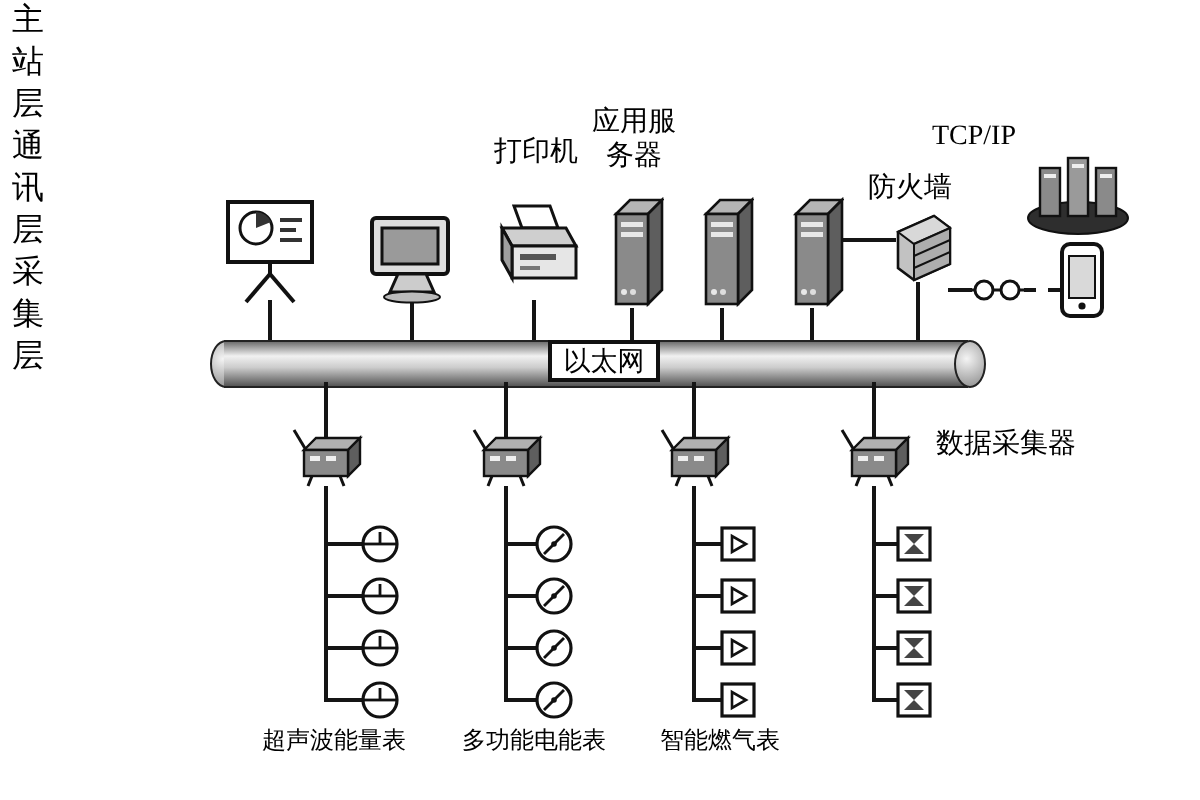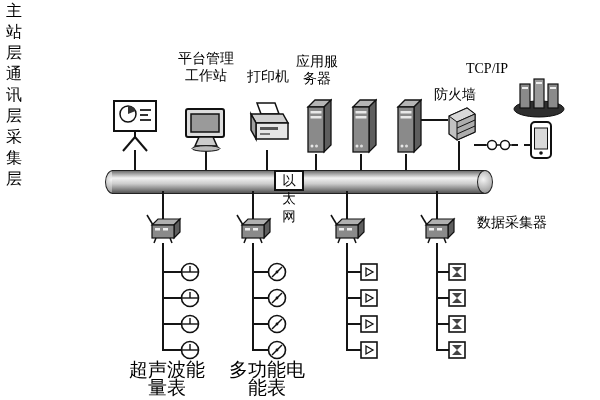--- a/index.html
+++ b/index.html
@@ -2,21 +2,21 @@
 <html><head>
 <meta charset="utf-8">
 <style>
   html,body{margin:0;padding:0;background:#fff}
   .diagram{position:relative;width:600px;height:400px;background:#fff;overflow:hidden;
            font-family:"Liberation Serif","DejaVu Serif",serif;color:#000}
   .abs{position:absolute}
   .label{position:absolute;text-align:center;font-size:14px;line-height:17px}
   .ml{white-space:pre-line}
   .layer{font-size:16px;line-height:21px;white-space:pre-line;text-align:center}
-  .bottom-label{font-size:19px;line-height:18px}
+  .bottom-label{font-size:12px;line-height:18px}
   .lv{position:absolute;width:2px;background:#151515}
   .lh{position:absolute;height:2px;background:#151515}
   .dash{position:absolute;height:0;border-top:2px dashed #151515}
   .pipe-body{position:absolute;background:linear-gradient(180deg,#6f6f6f 0%,#f1f1f1 32%,#cccccc 58%,#555555 100%);
              border-top:1px solid #222;border-bottom:1px solid #222}
   .pipe-cap{position:absolute;border-radius:50%;
             background:radial-gradient(circle at 38% 38%,#f4f4f4,#8a8a8a);border:1px solid #222}
   .eth-label{position:absolute;background:#fff;border:2px solid #111;text-align:center;
              font-size:13.5px;box-sizing:border-box}
 </style>
@@ -28,22 +28,20 @@
   <div class="layer" style="left:44px;top:62px;width:28px">主
 站
 层</div>
   <div class="layer" style="left:44px;top:150px;width:28px">通
 讯
 层</div>
   <div class="layer" style="left:44px;top:256px;width:28px">采
 集
 层</div>
 
-  <div class="label ml" style="left:168px;top:50px;width:76px">平台管理
-工作站</div>
   <div class="label" style="left:240px;top:68px;width:56px">打印机</div>
   <div class="label ml" style="left:293px;top:53px;width:48px">应用服
 务器</div>
   <div class="label" style="left:428px;top:86px;width:54px">防火墙</div>
   <div class="label" style="left:460px;top:60px;width:54px">TCP/IP</div>
 
   <div class="lv" style="left:134px;top:150px;height:21px"></div>
   <div class="lv" style="left:205px;top:151px;height:20px"></div>
   <div class="lv" style="left:266px;top:150px;height:21px"></div>
   <div class="lv" style="left:315px;top:154px;height:17px"></div>
@@ -160,21 +158,21 @@
     <svg width="24" height="40" viewBox="0 0 24 40">
       <rect x="2" y="2" width="20" height="36" rx="4" fill="#fff" stroke="#111" stroke-width="2"></rect>
       <rect x="5.5" y="8" width="13" height="21" fill="#d9d9d9" stroke="#111" stroke-width="1"></rect>
       <circle cx="12" cy="33" r="1.8" fill="#111"></circle>
     </svg>
   </div>
 
   <div class="pipe-cap" style="left:105px;top:170px;width:14px;height:22px"></div>
   <div class="pipe-body" style="left:112px;top:170px;width:372px;height:22px"></div>
   <div class="pipe-cap" style="left:477px;top:170px;width:14px;height:22px"></div>
-  <div class="eth-label" style="left:274px;top:170px;width:30px;height:21px;line-height:18px">以太网</div>
+  <div class="eth-label" style="left:274px;top:170px;width:56px;height:21px;line-height:18px">以太网</div>
 
   <div class="lv" style="left:162px;top:191px;height:28px"></div>
   <div class="lv" style="left:252px;top:191px;height:28px"></div>
   <div class="lv" style="left:346px;top:191px;height:28px"></div>
   <div class="lv" style="left:436px;top:191px;height:28px"></div>
 
   <div class="abs" style="left:145px;top:212px">
     <svg width="38" height="32" viewBox="0 0 38 32">
       <line x1="8" y1="13" x2="2" y2="3" stroke="#111" stroke-width="1.5"></line>
       <polygon points="7,13 13,7 35,7 29,13" fill="#b0b0b0" stroke="#111" stroke-width="1.2"></polygon>
@@ -216,21 +214,21 @@
       <polygon points="7,13 13,7 35,7 29,13" fill="#b0b0b0" stroke="#111" stroke-width="1.2"></polygon>
       <polygon points="29,13 35,7 35,20 29,26" fill="#5e5e5e" stroke="#111" stroke-width="1.2"></polygon>
       <rect x="7" y="13" width="22" height="13" fill="#8a8a8a" stroke="#111" stroke-width="1.2"></rect>
       <rect x="10" y="16" width="5" height="2.5" fill="#eee"></rect>
       <rect x="18" y="16" width="5" height="2.5" fill="#eee"></rect>
       <line x1="11" y1="26" x2="9" y2="31" stroke="#111" stroke-width="1.5"></line>
       <line x1="25" y1="26" x2="27" y2="31" stroke="#111" stroke-width="1.5"></line>
     </svg>
   </div>
 
-  <div class="label" style="left:470px;top:214px;width:84px;text-align:center">数据采集器</div>
+  <div class="label" style="left:454px;top:214px;width:84px;text-align:right">数据采集器</div>
 
   <div class="lv" style="left:162px;top:243px;height:108px"></div>
   <div class="lv" style="left:252px;top:243px;height:108px"></div>
   <div class="lv" style="left:346px;top:243px;height:108px"></div>
   <div class="lv" style="left:436px;top:243px;height:108px"></div>
 
   <div class="lh" style="left:164px;top:271px;width:17px"></div>
   <div class="lh" style="left:164px;top:297px;width:17px"></div>
   <div class="lh" style="left:164px;top:323px;width:17px"></div>
   <div class="lh" style="left:164px;top:349px;width:17px"></div>
@@ -353,14 +351,15 @@
   <div class="abs" style="left:448px;top:341px">
     <svg width="18" height="18" viewBox="0 0 18 18">
         <rect x="1" y="1" width="16" height="16" fill="#fff" stroke="#111" stroke-width="1.6"></rect>
         <polygon points="4,4 14,4 9,9" fill="#444"></polygon>
         <polygon points="4,14 14,14 9,9" fill="#444"></polygon>
       </svg>
   </div>
 
   <div class="label bottom-label" style="left:121px;top:361px;width:92px">超声波能量表</div>
   <div class="label bottom-label" style="left:221px;top:361px;width:92px">多功能电能表</div>
+  <div class="label bottom-label" style="left:320px;top:361px;width:80px">智能燃气表</div>
 
 </div>
 
 </body></html>

